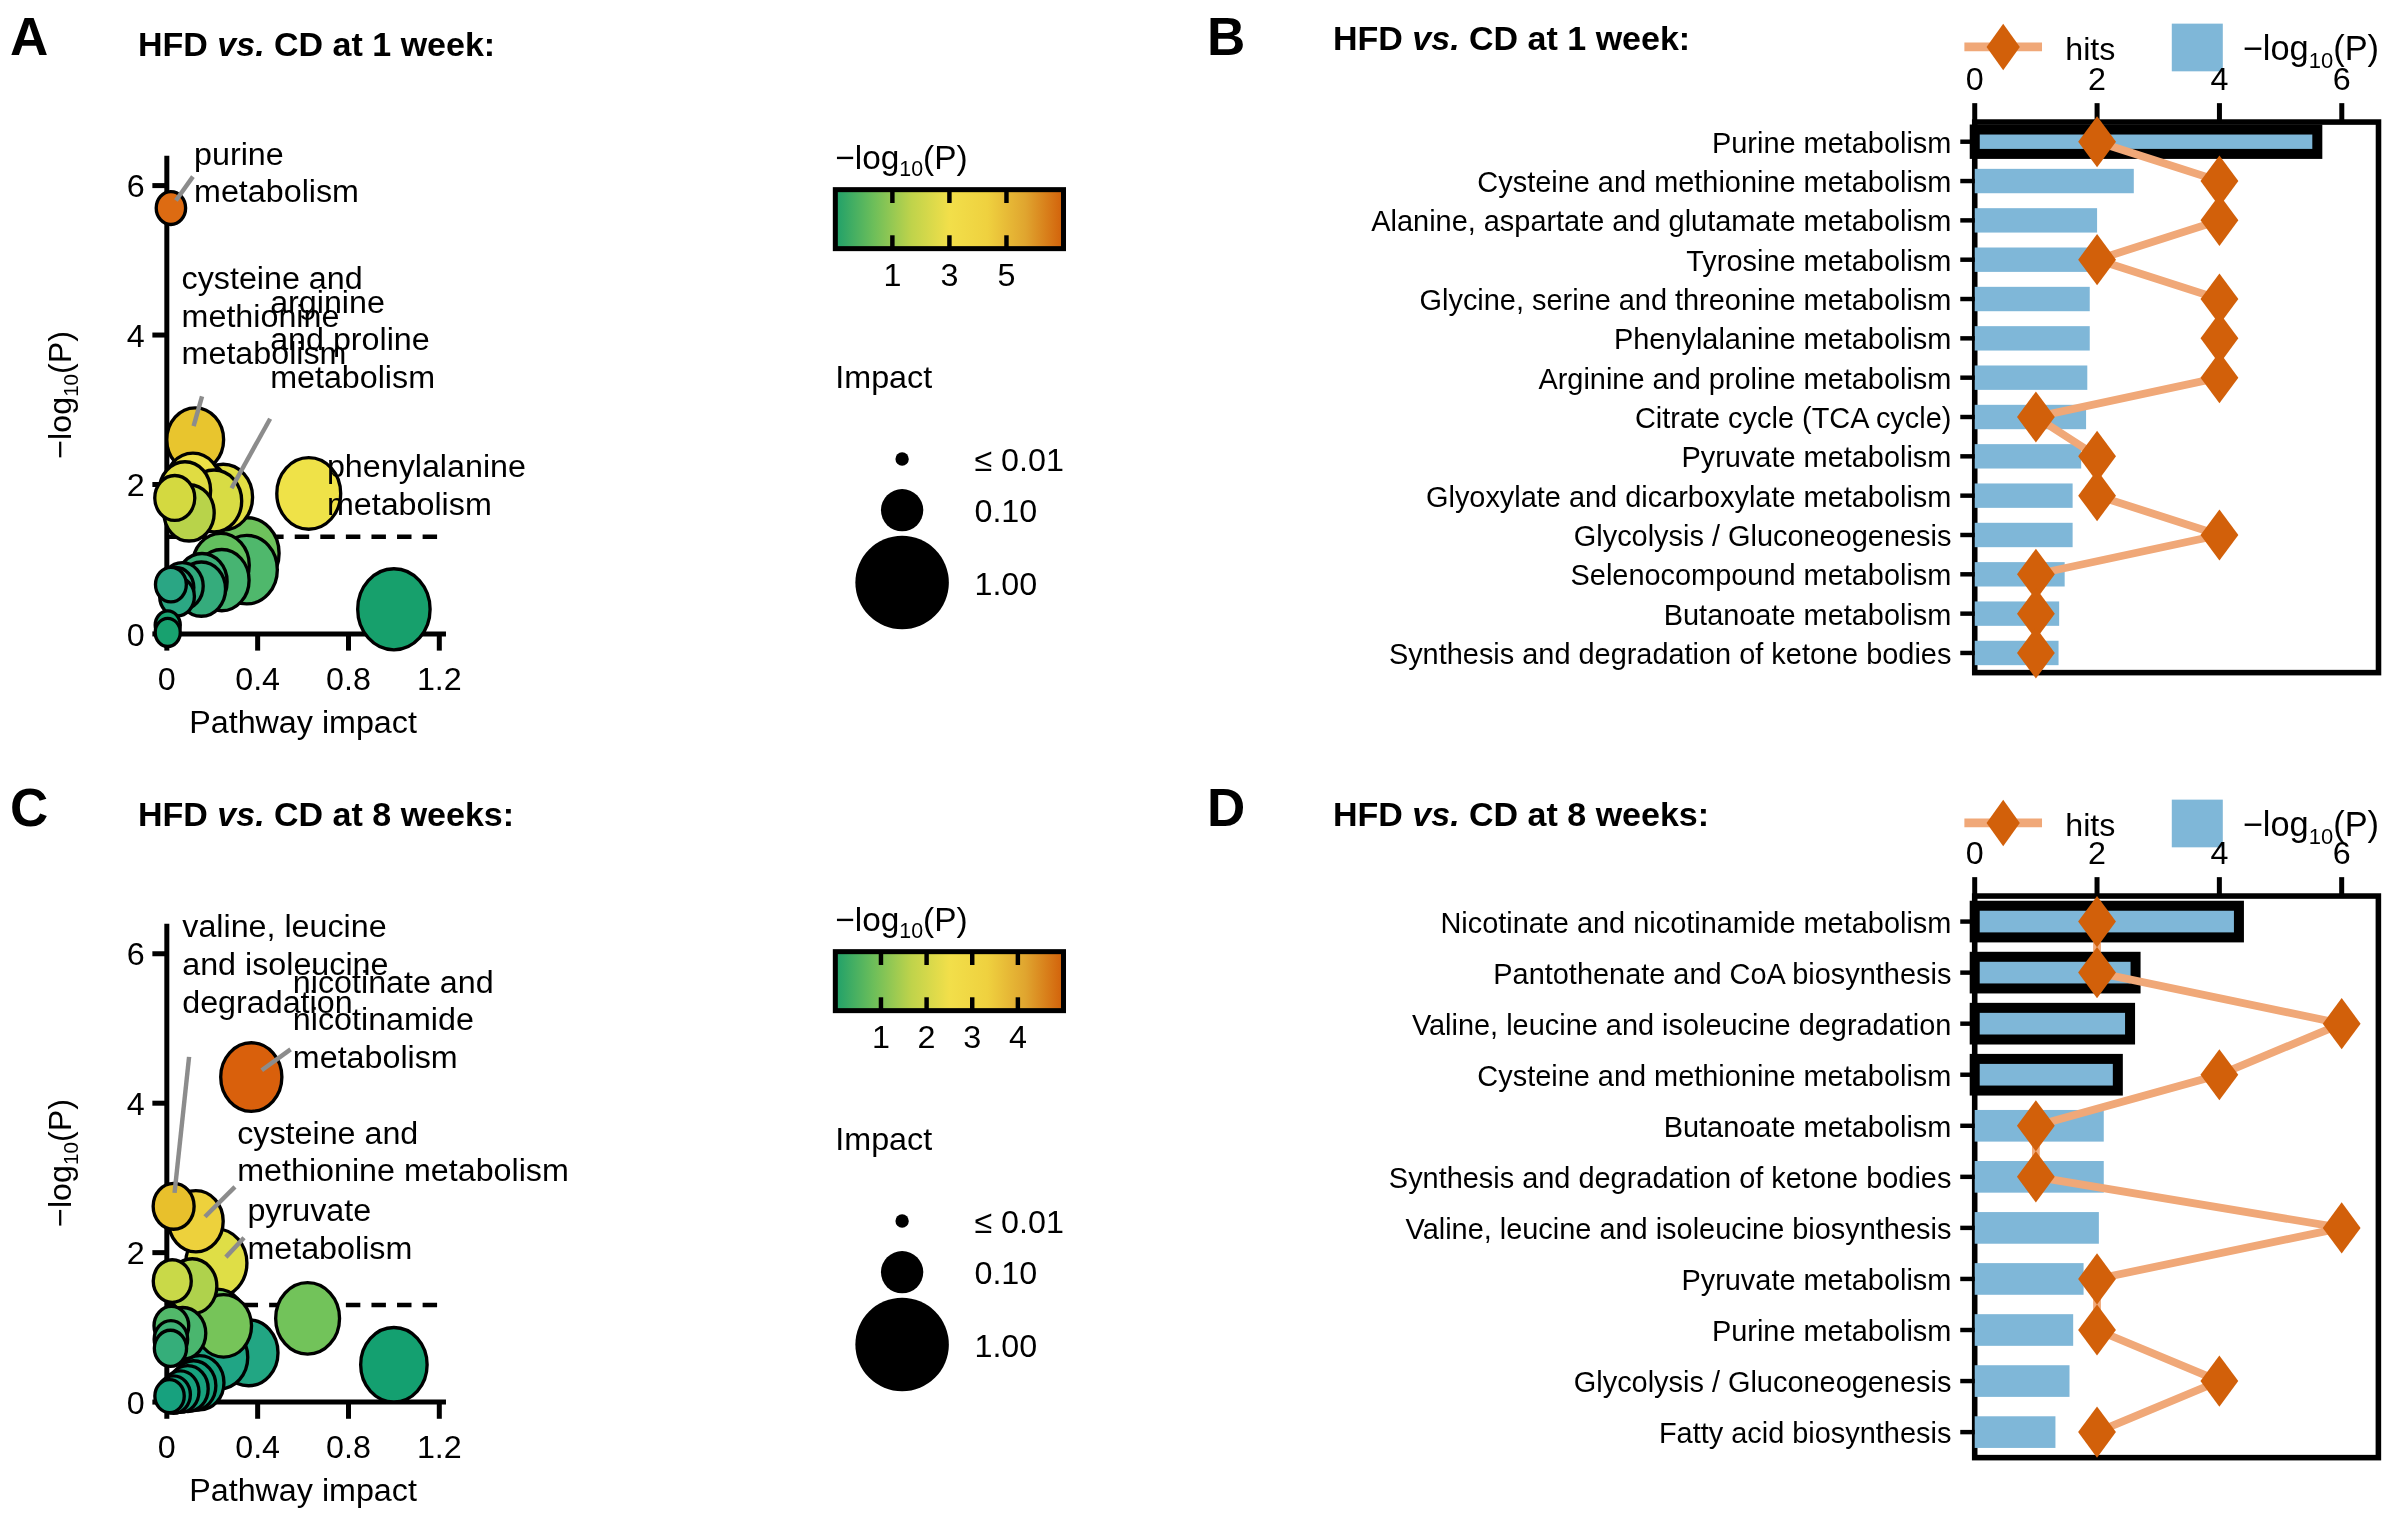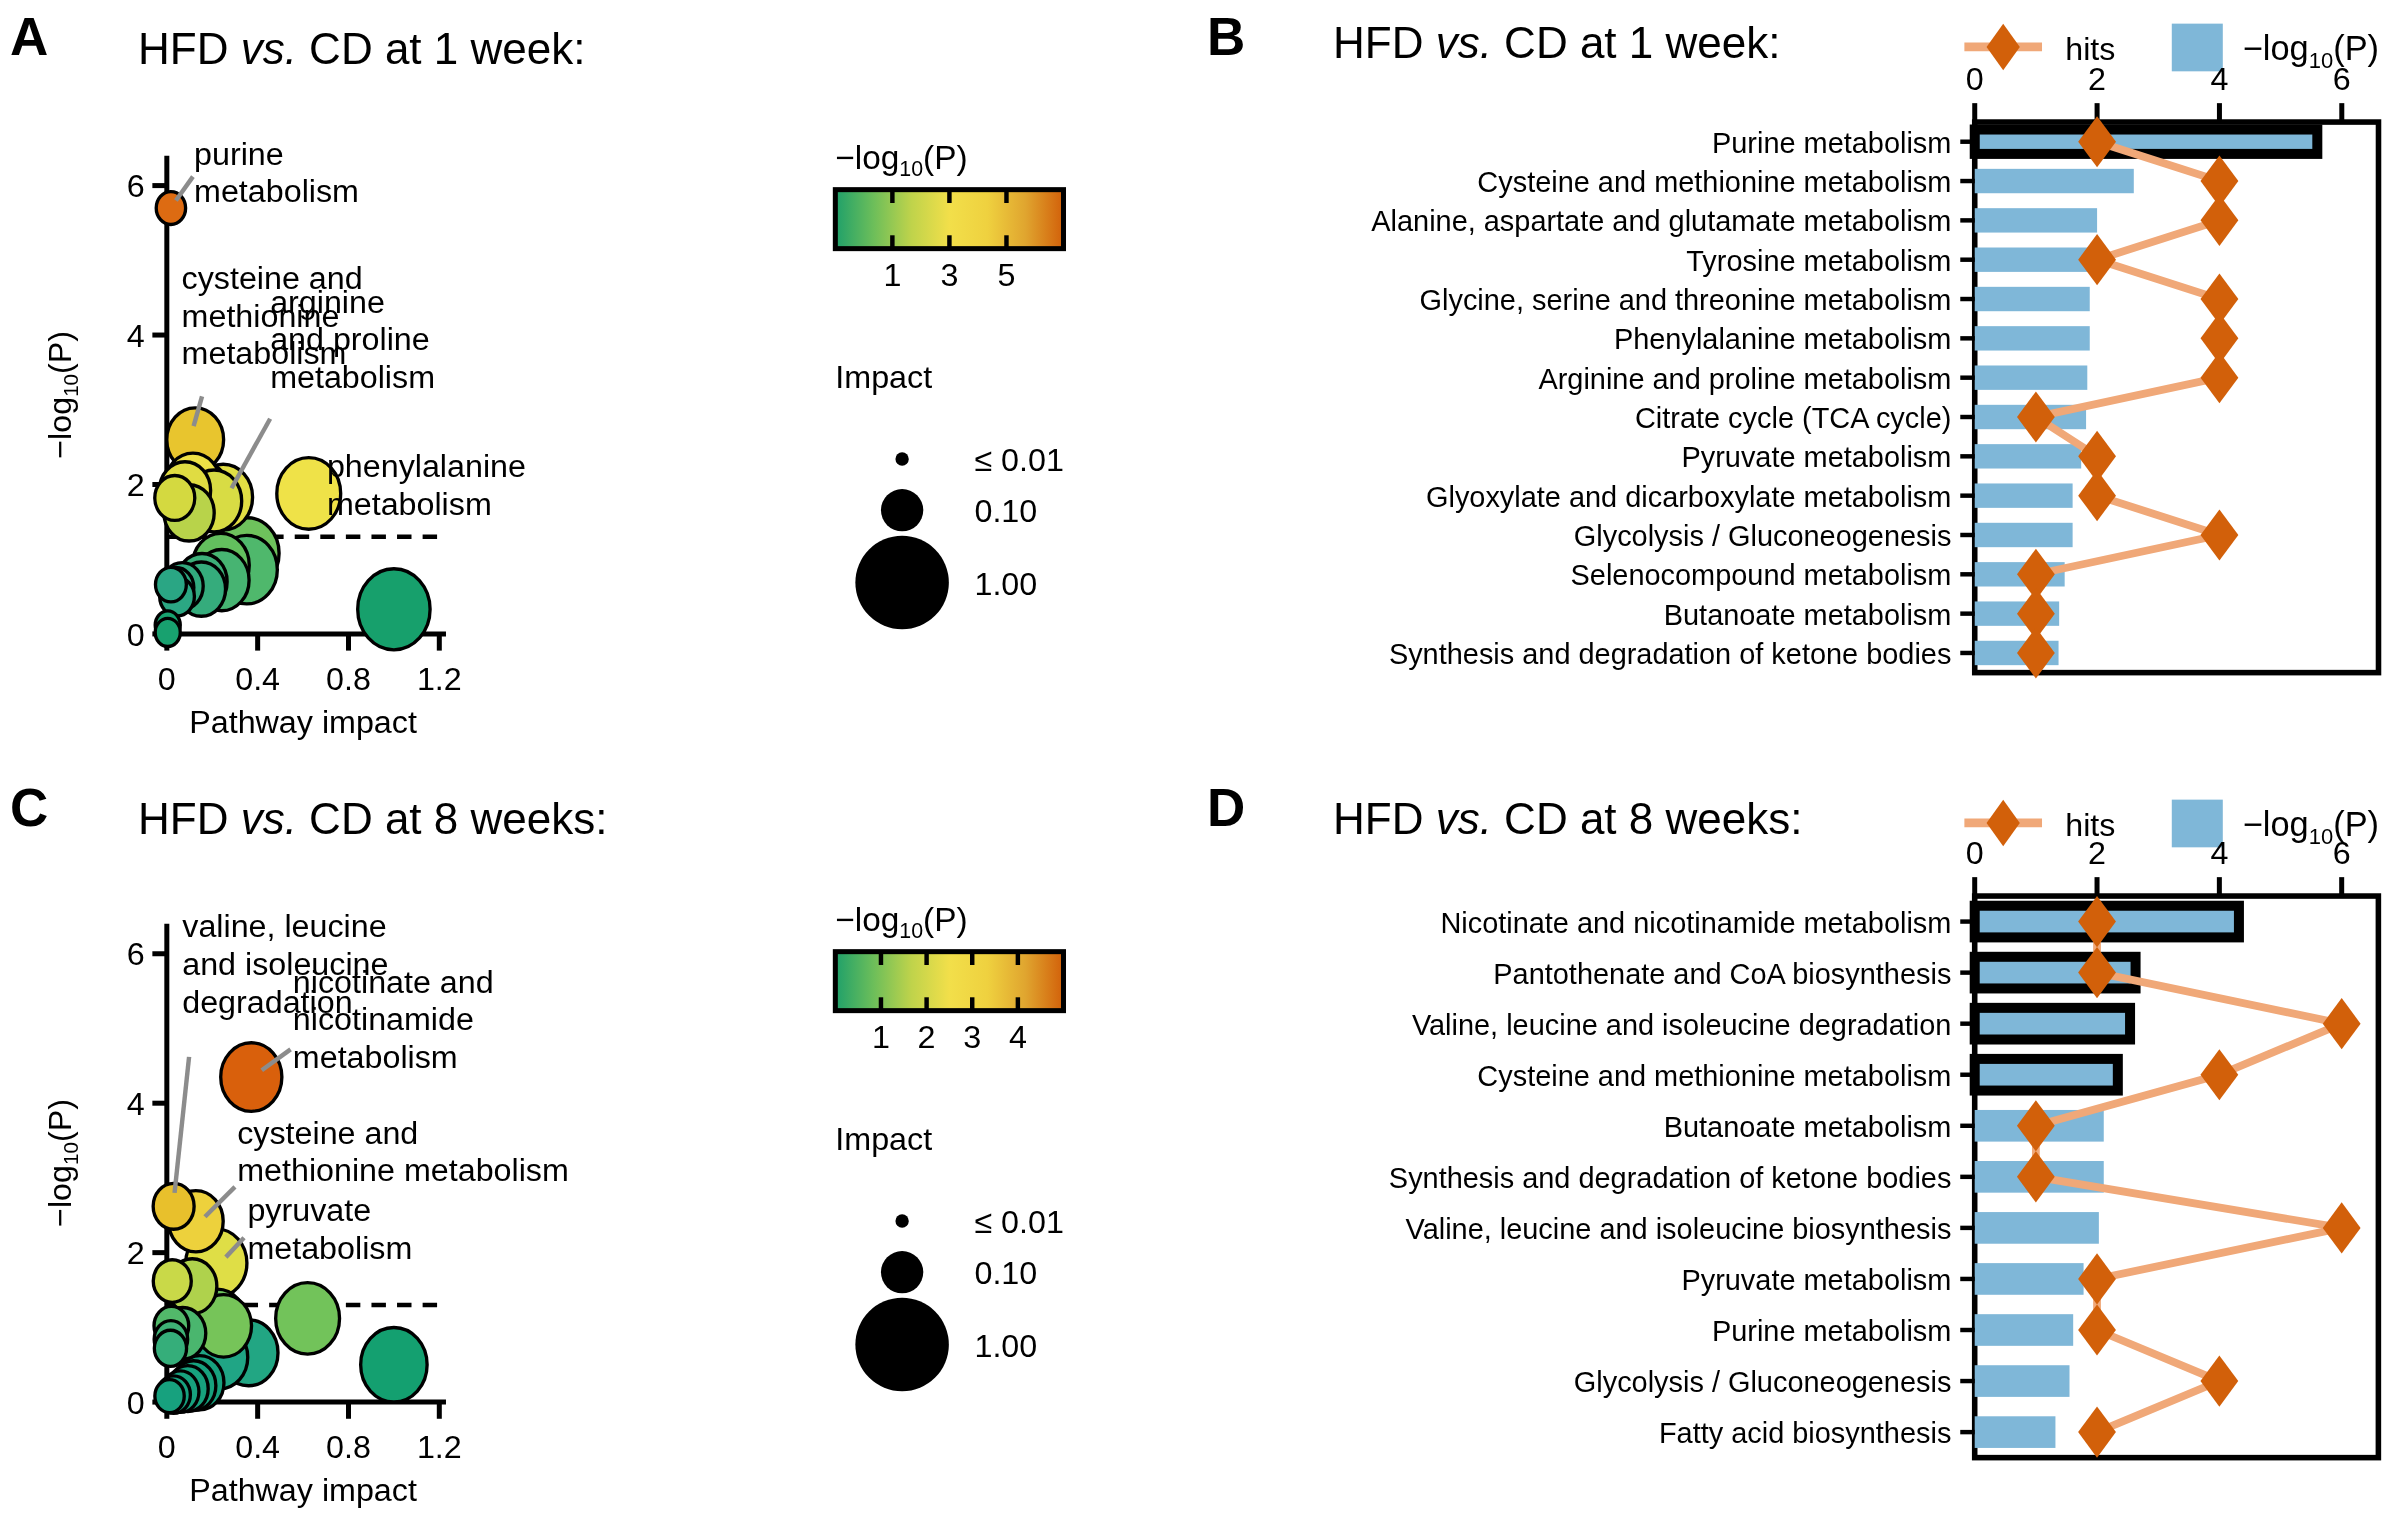--- a/index.html
+++ b/index.html
@@ -1,20 +1,20 @@
 <!DOCTYPE html>
 <html style="font-size:9px"><head>
 <meta charset="utf-8">
 <style>
   html,body{margin:0;padding:0;background:#fff;}
   body{width:2401px;height:1518px;position:relative;
        font-family:"Liberation Sans","DejaVu Sans",sans-serif;color:#000;}
   .panel{position:absolute;}
   .plabel{position:absolute;font-size:53px;font-weight:bold;line-height:1;}
-  .ptitle{position:absolute;font-size:44px;font-weight:normal;white-space:nowrap;line-height:1;}
+  .ptitle{position:absolute;font-size:34px;font-weight:bold;white-space:nowrap;line-height:1;}
   .ital{font-style:italic;}
   svg{display:block;overflow:visible;}
   .axtxt{font-family:"Liberation Sans","DejaVu Sans",sans-serif;font-size:58px;fill:#000;}
   .cattxt{font-family:"Liberation Sans","DejaVu Sans",sans-serif;font-size:52px;fill:#000;}
   .legtxt{font-family:"Liberation Sans","DejaVu Sans",sans-serif;font-size:58px;fill:#000;}
 </style>
 </head>
 <body>
 
 <div class="plabel" style="left:10px;top:10px;">A</div>

